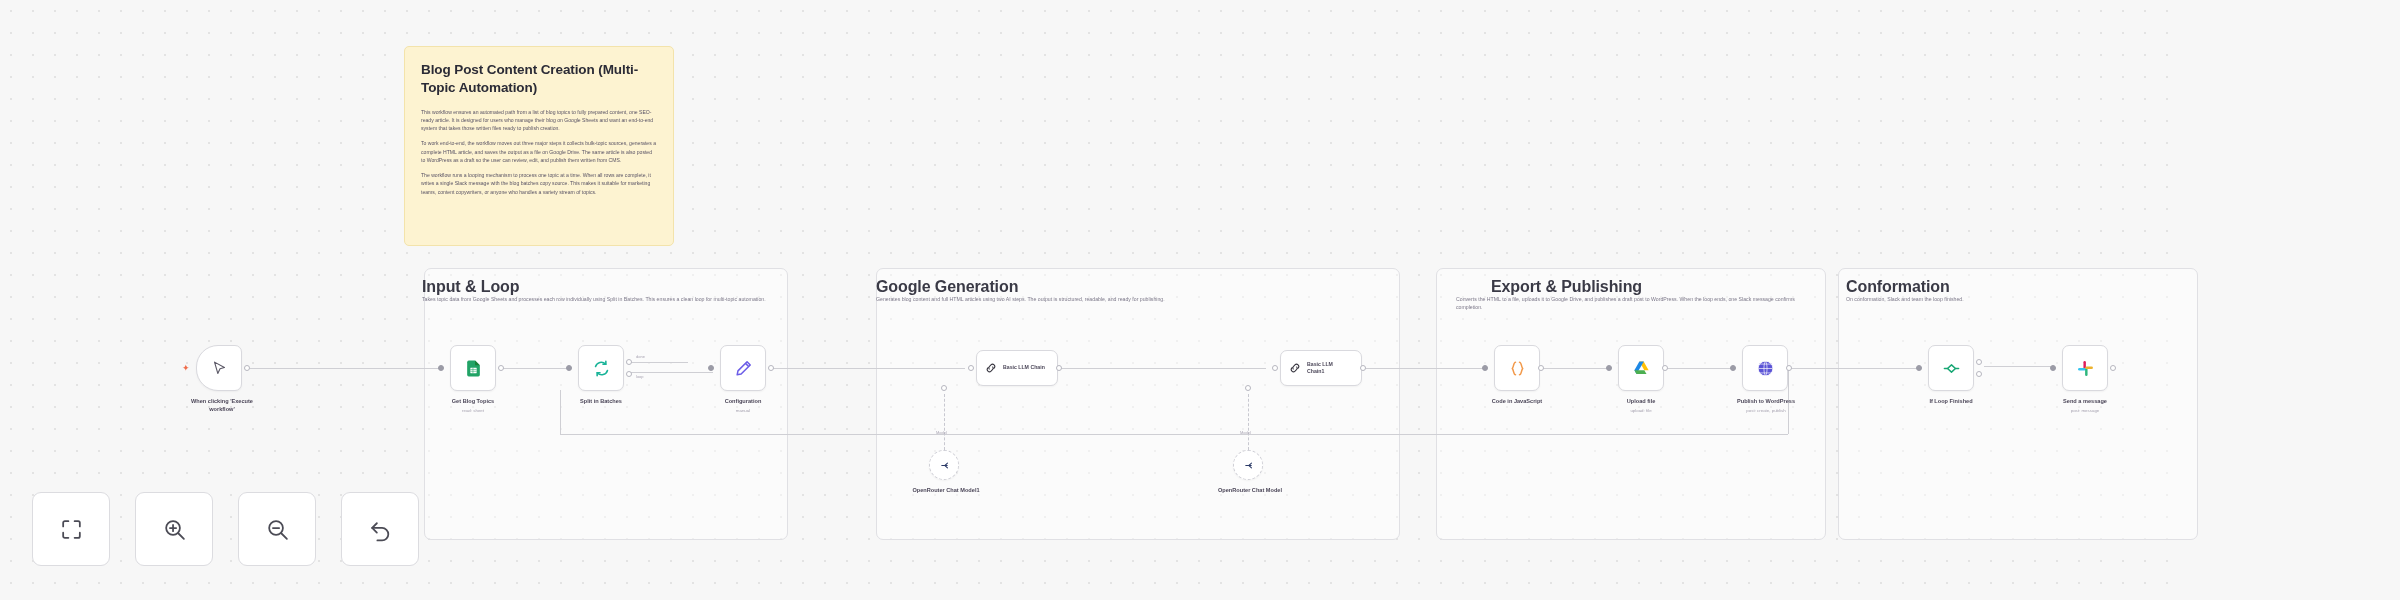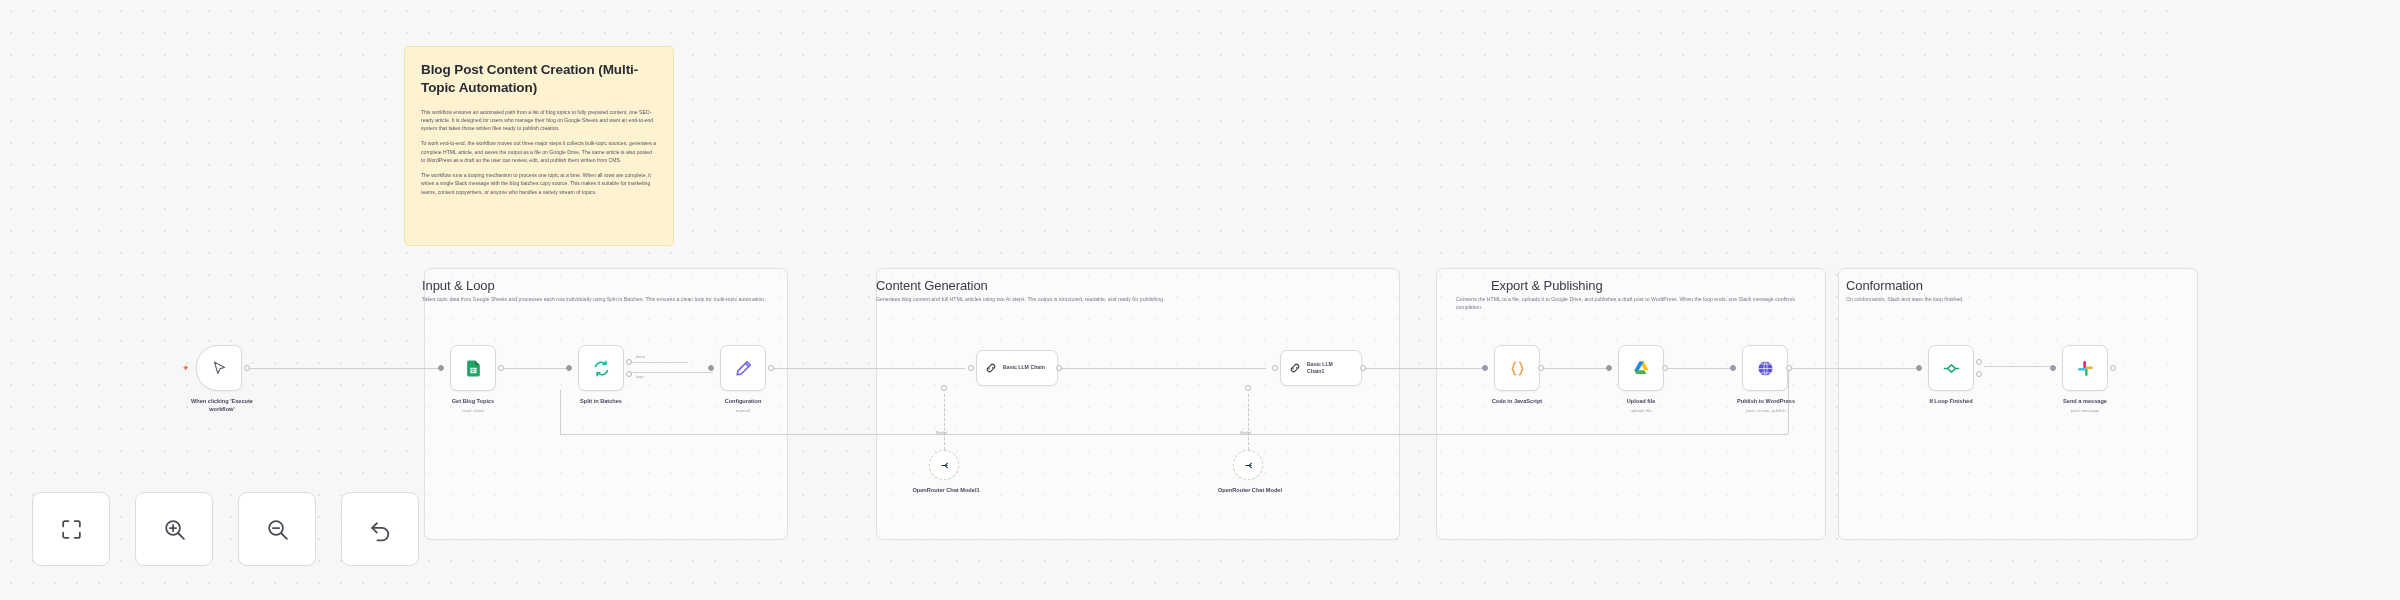--- a/index.html
+++ b/index.html
@@ -42,21 +42,21 @@
 
   
   .group {
     position: absolute;
     border: 1px solid #e0e0e4;
     border-radius: 7px;
     background: rgba(255,255,255,0.46);
   }
   .group-title {
     position: absolute;
-    font-size: 13px; font-weight: 400;
+    font-size: 16px; font-weight: 700;
     color: #3a3a46; letter-spacing: -0.1px;
     white-space: nowrap;
   }
   .group-desc {
     position: absolute;
     font-size: 5.2px; line-height: 1.55;
     color: #7c7889;
   }
 
   
@@ -149,21 +149,21 @@
   </div>
 
   <div class="group" style="left:424px; top:268px; width:364px; height:272px;"></div>
   <div class="group" style="left:876px; top:268px; width:524px; height:272px;"></div>
   <div class="group" style="left:1436px; top:268px; width:390px; height:272px;"></div>
   <div class="group" style="left:1838px; top:268px; width:360px; height:272px;"></div>
 
   <div class="group-title" style="left:422px; top:278px;">Input &amp; Loop</div>
   <div class="group-desc" style="left:422px; top:295px; width:354px;">Takes topic data from Google Sheets and processes each row individually using Split in Batches. This ensures a clean loop for multi-topic automation.</div>
 
-  <div class="group-title" style="left:876px; top:278px;">Content Generation</div>
+  <div class="group-title" style="left:876px; top:278px;">Google Generation</div>
   <div class="group-desc" style="left:876px; top:295px; width:514px;">Generates blog content and full HTML articles using two AI steps. The output is structured, readable, and ready for publishing.</div>
 
   <div class="group-title" style="left:1456px; top:278px;margin-left:35px;">Export &amp; Publishing</div>
   <div class="group-desc" style="left:1456px; top:295px; width:352px;">Converts the HTML to a file, uploads it to Google Drive, and publishes a draft post to WordPress. When the loop ends, one Slack message confirms completion.</div>
 
   <div class="group-title" style="left:1846px; top:278px;">Conformation</div>
   <div class="group-desc" style="left:1846px; top:295px; width:340px;">On conformation, Slack and team the loop finished.</div>
 
   <div class="wire" style="left:247px; top:368px; width:195px;"></div>
   <div class="wire" style="left:500px; top:368px; width:70px;"></div>

